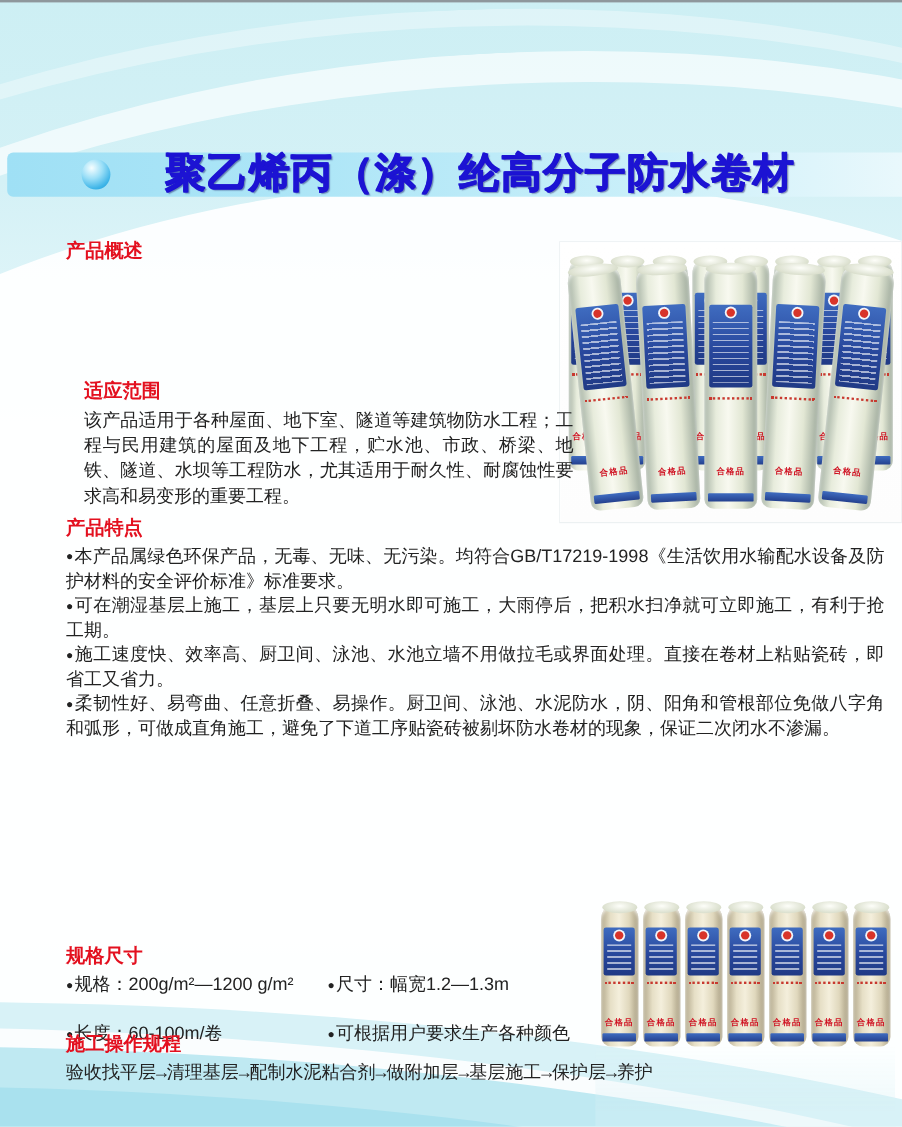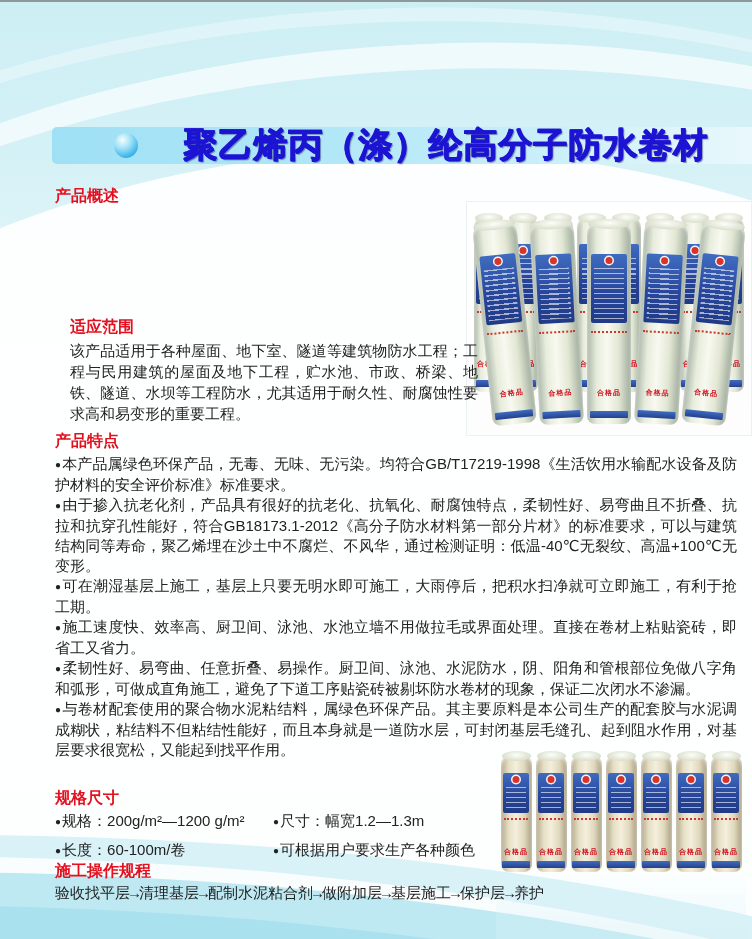--- a/index.html
+++ b/index.html
@@ -17,38 +17,38 @@
   .sw-main{left:-500px;top:150px;width:1800px;height:1400px;border-radius:50%;
            background:rgba(255,255,255,.92);transform:rotate(-2deg);z-index:1;}
   .swb1{left:-1450px;top:835px;width:2800px;height:900px;border-radius:50%;background:#d8f2f7;z-index:2;}
   .swb2{left:-1500px;top:856px;width:2800px;height:900px;border-radius:50%;background:#fafdfe;z-index:2;}
   .swb3{left:-1480px;top:872px;width:2800px;height:900px;border-radius:50%;background:#bfe9f2;z-index:2;}
   .swb4{left:-1500px;top:905px;width:2800px;height:900px;border-radius:50%;background:#a9e1ee;z-index:2;}
 
   
   .title-band{position:absolute;left:6px;right:0;top:127px;height:37px;z-index:4;
               background:linear-gradient(90deg,#9fe0f5 0%,#aee6f7 35%,#c9eff9 70%,#e9f8fc 100%);
-              border-radius:5px 0 0 5px;margin-left:46px;}
+              border-radius:5px 0 0 5px;}
   .sphere{position:absolute;left:62px;top:6px;width:24px;height:25px;border-radius:50%;
           background:radial-gradient(circle at 35% 28%,#f6feff 0%,#9bdff7 38%,#3fb5e8 72%,#1693d2 100%);}
   .title{position:absolute;left:131px;top:-11px;margin:0;line-height:56px;white-space:nowrap;
          font-size:34px;font-weight:900;letter-spacing:1px;color:var(--title-blue,#1c13d3);
          text-shadow:1px 0 0 currentColor,0 1px 0 currentColor,1px 1px 0 currentColor,2px 2px 1px rgba(10,8,90,.45);}
 
   
   .sec{position:absolute;z-index:5;color:var(--body-text,#222);}
   .sec h2{margin:0 0 4px 0;font-size:16px;line-height:18px;font-weight:bold;color:var(--heading-red,#e3101f);}
   .sec p{margin:0;font-size:15px;line-height:21px;text-align:justify;}
-  .sec-overview{left:55px;top:187px;width:408px;}
+  .sec-overview{left:55px;top:201px;width:408px;font-family:Liberation Mono, monospace;}
   .sec-scope{left:70px;top:318px;width:408px;}
   .sec-features{left:55px;top:432px;width:682px;}
   .sec-features .list-item{font-size:15px;line-height:20px;text-align:justify;}
   .bullet-glyph{font-size:10px;margin-right:1px;vertical-align:1px;}
   .sec-specs{left:55px;top:789px;width:470px;}
-  .specs-list{display:grid;grid-template-columns:218px auto;row-gap:8px;}
+  .specs-list{display:grid;grid-template-columns:218px auto;row-gap:20px;}
   .specs-list .list-item{font-size:15px;line-height:20px;white-space:nowrap;}
   .sec-procedure{left:55px;top:862px;width:640px;}
   .sec-procedure p{white-space:nowrap;font-size:15px;font-family:Liberation Mono, monospace;}
 
   
   .photo-top{position:absolute;left:467px;top:202px;width:284px;height:233px;z-index:3;
              background:linear-gradient(180deg,#ffffff 0%,#fdfdfd 100%);box-shadow:0 0 0 1px rgba(210,220,222,.4);}
   .rolls-back{position:absolute;top:14px;left:7px;right:7px;display:flex;justify-content:space-between;}
   .rolls-back .roll{width:30px;height:176px;}
   .rolls-front{position:absolute;top:20px;left:28px;right:28px;display:flex;justify-content:center;gap:3px;}
@@ -243,25 +243,23 @@
 
   <section class="sec sec-scope">
     <h2>适应范围</h2>
     <p>该产品适用于各种屋面、地下室、隧道等建筑物防水工程；工程与民用建筑的屋面及地下工程，贮水池、市政、桥梁、地铁、隧道、水坝等工程防水，尤其适用于耐久性、耐腐蚀性要求高和易变形的重要工程。</p>
   </section>
 
   <section class="sec sec-features">
     <h2>产品特点</h2>
     <div class="features-list">
         <div class="list-item"><span class="bullet-glyph">●</span><span>本产品属绿色环保产品，无毒、无味、无污染。均符合GB/T17219-1998《生活饮用水输配水设备及防护材料的安全评价标准》标准要求。</span></div>
-        <div class="list-item"><span class="bullet-glyph">●</span><span>由于掺入抗老化剂，产品具有很好的抗老化、抗氧化、耐腐蚀特点，柔韧性好、易弯曲且不折叠、抗拉和抗穿孔性能好，符合GB18173.1-2012《高分子防水材料第一部分片材》的标准要求，可以与建筑结构同等寿命，聚乙烯埋在沙土中不腐烂、不风华，通过检测证明：低温-40℃无裂纹、高温+100℃无变形。</span></div>
         <div class="list-item"><span class="bullet-glyph">●</span><span>可在潮湿基层上施工，基层上只要无明水即可施工，大雨停后，把积水扫净就可立即施工，有利于抢工期。</span></div>
         <div class="list-item"><span class="bullet-glyph">●</span><span>施工速度快、效率高、厨卫间、泳池、水池立墙不用做拉毛或界面处理。直接在卷材上粘贴瓷砖，即省工又省力。</span></div>
         <div class="list-item"><span class="bullet-glyph">●</span><span>柔韧性好、易弯曲、任意折叠、易操作。厨卫间、泳池、水泥防水，阴、阳角和管根部位免做八字角和弧形，可做成直角施工，避免了下道工序贴瓷砖被剔坏防水卷材的现象，保证二次闭水不渗漏。</span></div>
-        <div class="list-item"><span class="bullet-glyph">●</span><span>与卷材配套使用的聚合物水泥粘结料，属绿色环保产品。其主要原料是本公司生产的配套胶与水泥调成糊状，粘结料不但粘结性能好，而且本身就是一道防水层，可封闭基层毛缝孔、起到阻水作用，对基层要求很宽松，又能起到找平作用。</span></div>
       </div>
   </section>
 
   <section class="sec sec-specs">
     <h2>规格尺寸</h2>
     <div class="specs-list">
         <div class="list-item"><span class="bullet-glyph">●</span><span>规格：200g/m²—1200 g/m²</span></div>
         <div class="list-item"><span class="bullet-glyph">●</span><span>尺寸：幅宽1.2—1.3m</span></div>
         <div class="list-item"><span class="bullet-glyph">●</span><span>长度：60-100m/卷</span></div>
         <div class="list-item"><span class="bullet-glyph">●</span><span>可根据用户要求生产各种颜色</span></div>

